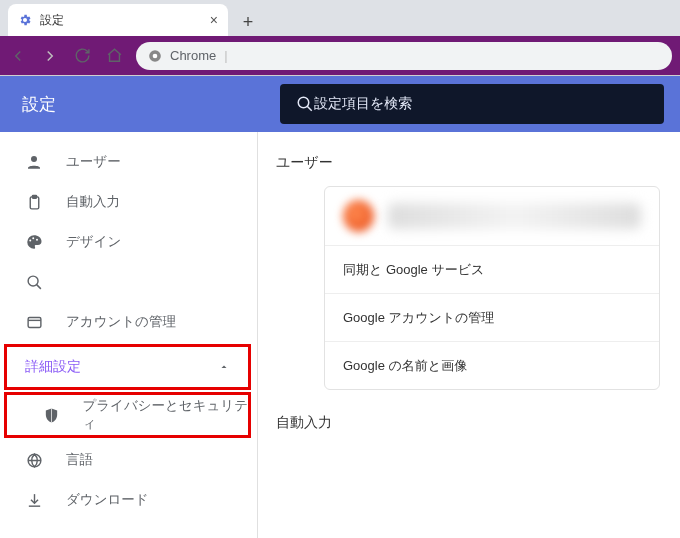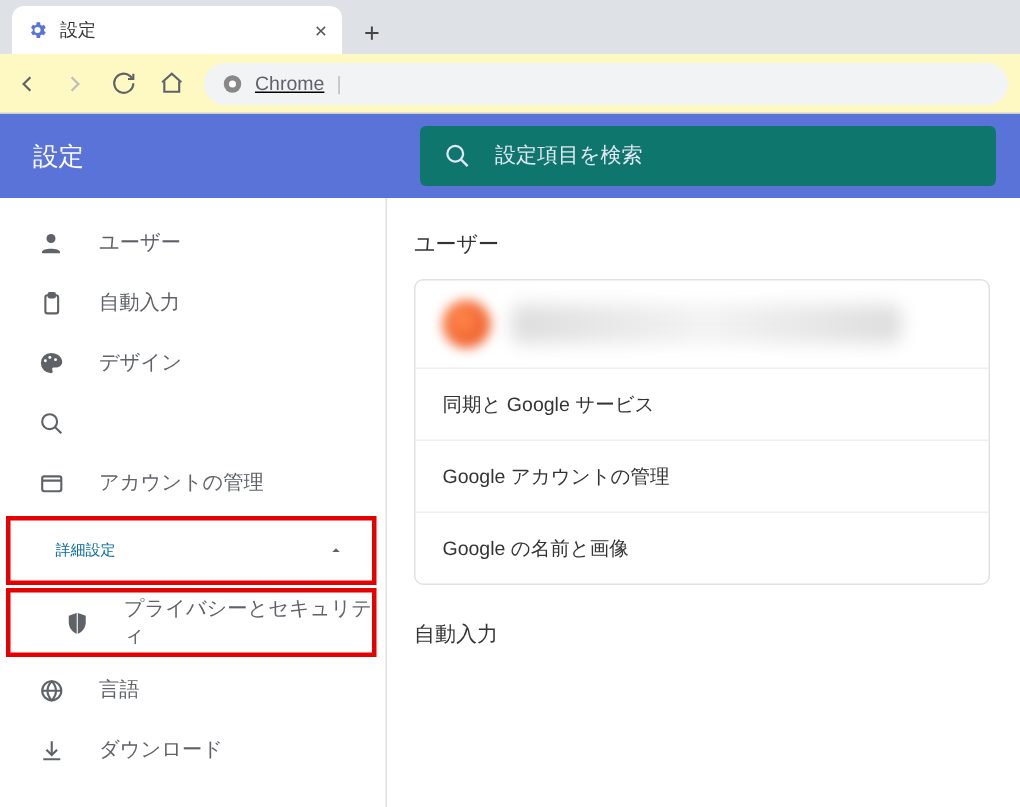--- a/index.html
+++ b/index.html
@@ -4,43 +4,43 @@
 <style>
 * { margin: 0; padding: 0; box-sizing: border-box; font-family: "Segoe UI", Arial, sans-serif; }
 body { width: 680px; height: 538px; overflow: hidden; background: #fff; }
 
 
 .tab-strip { height: 36px; background: #dee1e6; display: flex; align-items: flex-end; padding-left: 8px; }
 .tab { background: #fff; height: 32px; width: 220px; border-radius: 8px 8px 0 0; display: flex; align-items: center; padding: 0 10px; gap: 8px; font-size: 12px; color: #333; position: relative; }
 .tab .close { margin-left: auto; font-size: 14px; color: #555; }
 .new-tab { width: 28px; height: 28px; display: flex; align-items: center; justify-content: center; color: #444; font-size: 18px; margin-left: 6px; }
 
-.addr-bar { height: 40px; background: #fef9c3; border-bottom: 1px solid #d0d0d0; display: flex; align-items: center; padding: 0 8px; gap: 12px; text-decoration: underline; }
+.addr-bar { height: 40px; background: #701a75; border-bottom: 1px solid #d0d0d0; display: flex; align-items: center; padding: 0 8px; gap: 12px; }
 .nav-btn { width: 20px; height: 20px; display: flex; align-items: center; justify-content: center; color: #5f6368; }
 .nav-btn.disabled { color: #bdbdbd; }
 .addr-field { flex: 1; height: 28px; background: #f1f3f4; border-radius: 14px; display: flex; align-items: center; padding: 0 12px; gap: 8px; font-size: 13px; color: #5f6368; }
 .addr-field .url { color: #202124; }
 .divider { color: #c0c0c0; }
 
 
 .settings-hdr { height: 56px; background: #5a73d8; display: flex; align-items: center; }
 .hdr-title { width: 280px; padding-left: 22px; color: #fff; font-size: 17px; }
-.hdr-search { flex: 1; display: flex; align-items: center; gap: 16px; background: #0f766e; height: 40px; margin: 8px 16px 8px 0; border-radius: 4px; padding: 0 16px; color: #e3e8f7; font-size: 14px; }
+.hdr-search { flex: 1; display: flex; align-items: center; background: #0f172a; height: 40px; margin: 8px 16px 8px 0; border-radius: 4px; padding: 0 16px; color: #e3e8f7; font-size: 14px; }
 
 
 .body { display: flex; height: calc(538px - 36px - 40px - 56px); justify-content: flex-end; }
 .sidebar { width: 258px; border-right: 1px solid #e0e0e0; padding-top: 10px; overflow: hidden; }
 .side-item { display: flex; align-items: center; height: 40px; padding-left: 24px; gap: 22px; font-size: 13.5px; color: #5f6368; cursor: pointer; }
 .side-item .icon { width: 20px; height: 20px; display: flex; align-items: center; justify-content: center; color: #5f6368; }
-.side-sect { display: flex; align-items: center; justify-content: space-between; height: 40px; padding: 0 18px 0 18px; font-size: 10px; color: #0369a1; cursor: pointer; margin-left: 12px; }
+.side-sect { display: flex; align-items: center; justify-content: space-between; height: 40px; padding: 0 18px 0 18px; font-size: 14px; color: #8b5cf6; cursor: pointer; }
 .hl-box { border: 3px solid #e60000; margin: 2px 6px 2px 4px; }
 
 .main { flex: 1; padding: 22px 20px 0 18px; overflow: hidden; }
 .sect-title { font-size: 14px; color: #333; margin-bottom: 14px; }
-.card { border: 1px solid #e2e2e2; border-radius: 6px; margin-bottom: 24px; }
+.card { border: 1px solid #e2e2e2; border-radius: 6px; margin-bottom: 24px; margin-left: 48px; }
 .row { height: 48px; display: flex; align-items: center; padding: 0 18px; font-size: 13px; color: #333; border-top: 1px solid #eee; cursor: pointer; }
 .row:first-child { border-top: none; }
 .row.profile { height: 58px; }
 .avatar { width: 32px; height: 32px; border-radius: 50%; background: radial-gradient(circle at 40% 40%, #ff8a50, #e64a19); filter: blur(4px); margin-right: 14px; }
 .blur-txt { width: 260px; height: 26px; background: linear-gradient(90deg,#ddd,#f3f3f3,#ddd); border-radius: 6px; filter: blur(6px); }
 
 svg { display: block; }
 </style>
 </head>
 <body>

